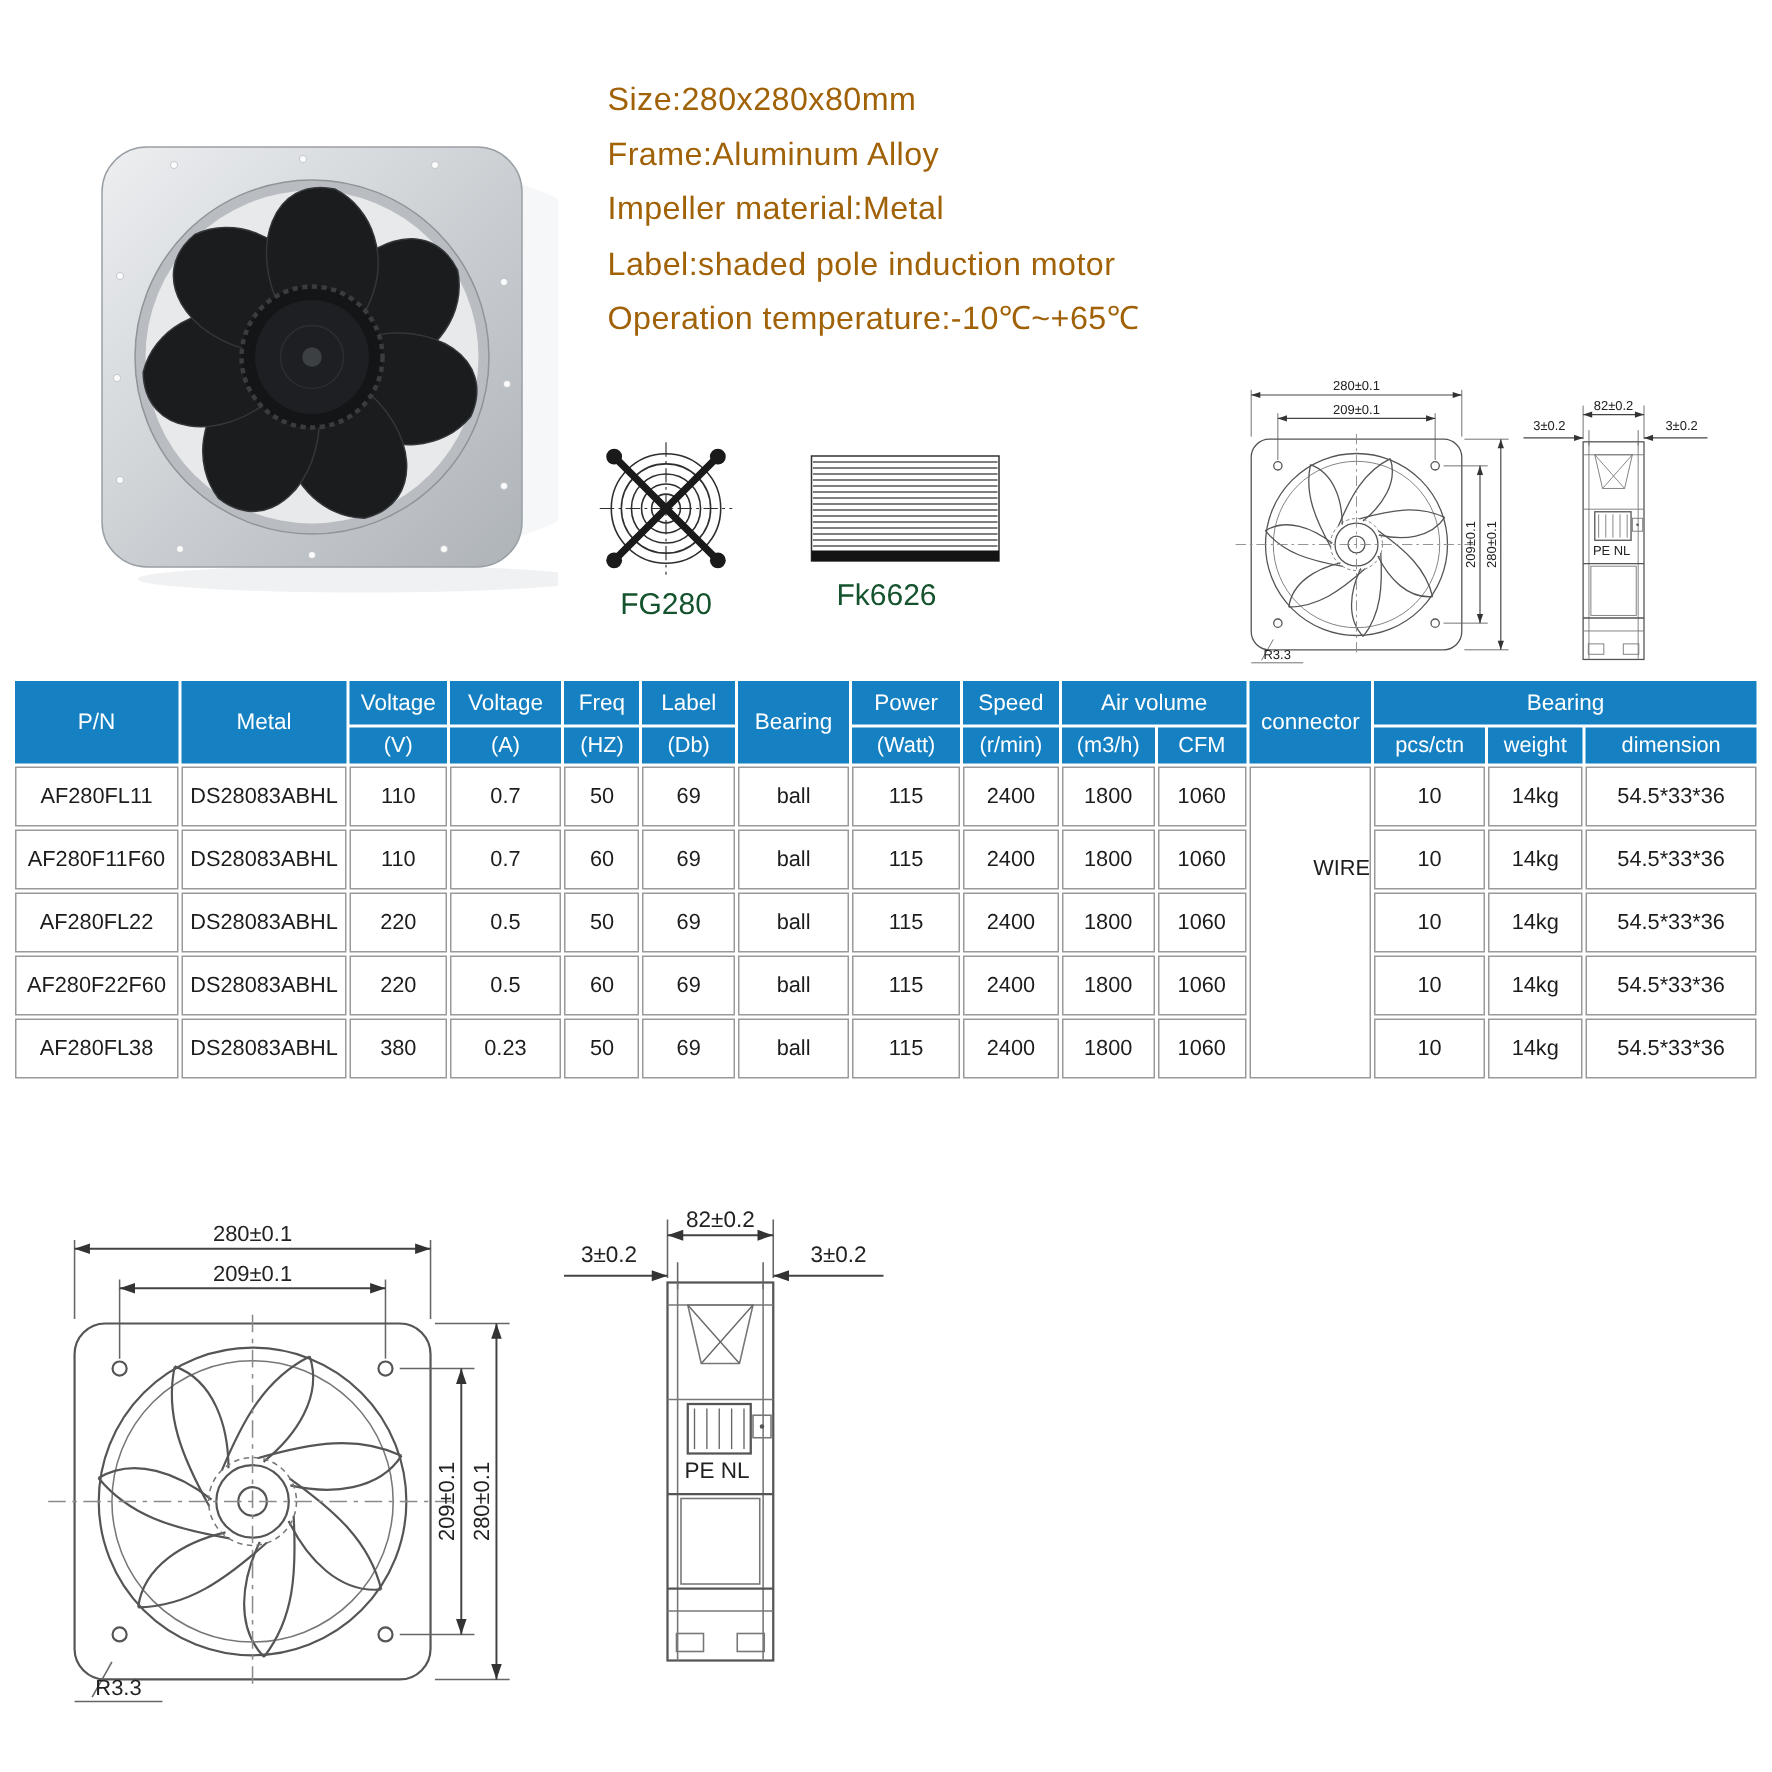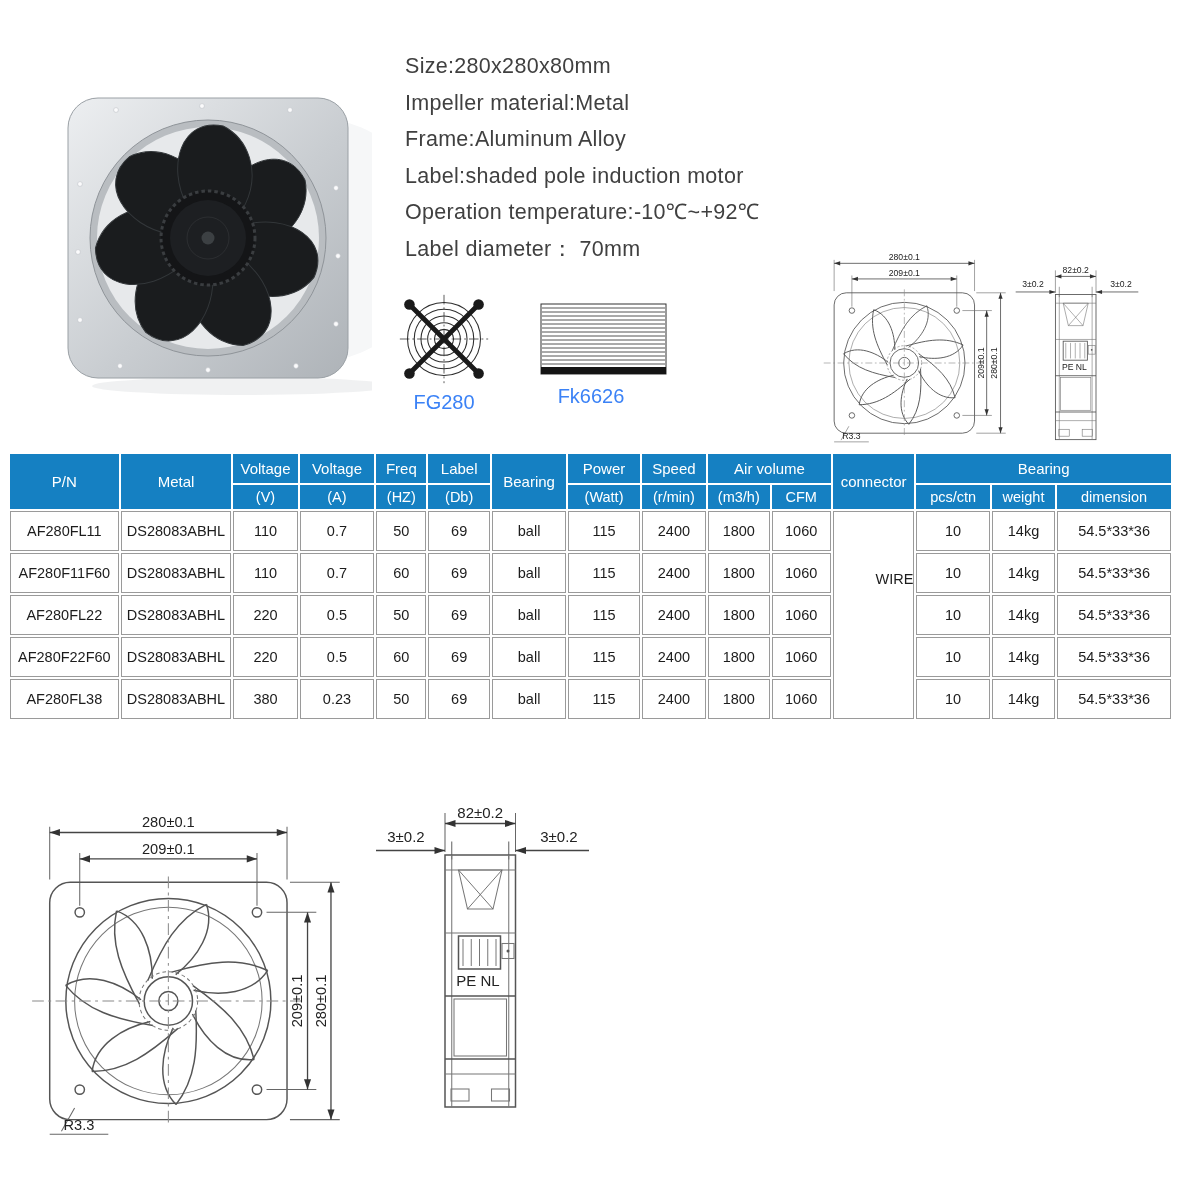--- a/index.html
+++ b/index.html
@@ -3,25 +3,25 @@
 <meta charset="utf-8">
 <style>
   html,body{margin:0;padding:0;}
   body{
     width:1181px;height:1181px;position:relative;background:#ffffff;
     font-family:"Liberation Sans",sans-serif;color:#1c1c1c;overflow:hidden;
   }
   .abs{position:absolute;}
 
   
-  .specs{left:405px;top:48px;font-size:21.5px;line-height:36.6px;color:#404040;letter-spacing:.3px;}
+  .specs{left:405px;top:48px;font-size:21.5px;line-height:36.6px;color:#a16207;letter-spacing:.3px;}
   .spec-line{white-space:pre;}
 
   
-  .acc-label{font-size:20px;color:#3b82f6;text-align:center;}
+  .acc-label{font-size:20px;color:#14532d;text-align:center;}
 
   
   table.spec{
     position:absolute;left:8px;top:452px;width:1165px;
     border-collapse:separate;border-spacing:2px;table-layout:fixed;
     font-size:14.5px;color:#1c1c1c;
   }
   table.spec th{
     background:var(--hdr,#1580c2);color:#fff;font-weight:400;font-size:15px;
     padding:0;text-align:center;
@@ -110,25 +110,24 @@
       <circle cx="156" cy="146" r="47" fill="none" stroke="#3a3d40" stroke-width="3" stroke-dasharray="3.5 3"></circle>
       <circle cx="156" cy="146" r="38" fill="#1d1f22"></circle>
       <circle cx="156" cy="146" r="21" fill="none" stroke="#2c2e31"></circle>
       <circle cx="156" cy="146" r="6.5" fill="#3c4043"></circle>
     </g>
   </svg>
 </div>
 
 <div class="abs specs">
   <div class="spec-line">Size:280x280x80mm</div>
+  <div class="spec-line">Frame:Aluminum Alloy</div>
   <div class="spec-line">Impeller material:Metal</div>
-  <div class="spec-line">Frame:Aluminum Alloy</div>
   <div class="spec-line">Label:shaded pole induction motor</div>
-  <div class="spec-line">Operation temperature:-10℃~+92℃</div>
-  <div class="spec-line">Label diameter： 70mm</div>
+  <div class="spec-line">Operation temperature:-10℃~+65℃</div>
 </div>
 
 <div class="abs" style="left:396px;top:291px;width:96px;">
   <svg width="96" height="96" viewBox="0 0 100 100">
     <g stroke="#2e2e2e" stroke-width="1.1" fill="none">
       <circle cx="50" cy="50" r="10"></circle>
         <circle cx="50" cy="50" r="17"></circle>
       <circle cx="50" cy="50" r="24"></circle>
         <circle cx="50" cy="50" r="31"></circle>
         <circle cx="50" cy="50" r="38"></circle>

